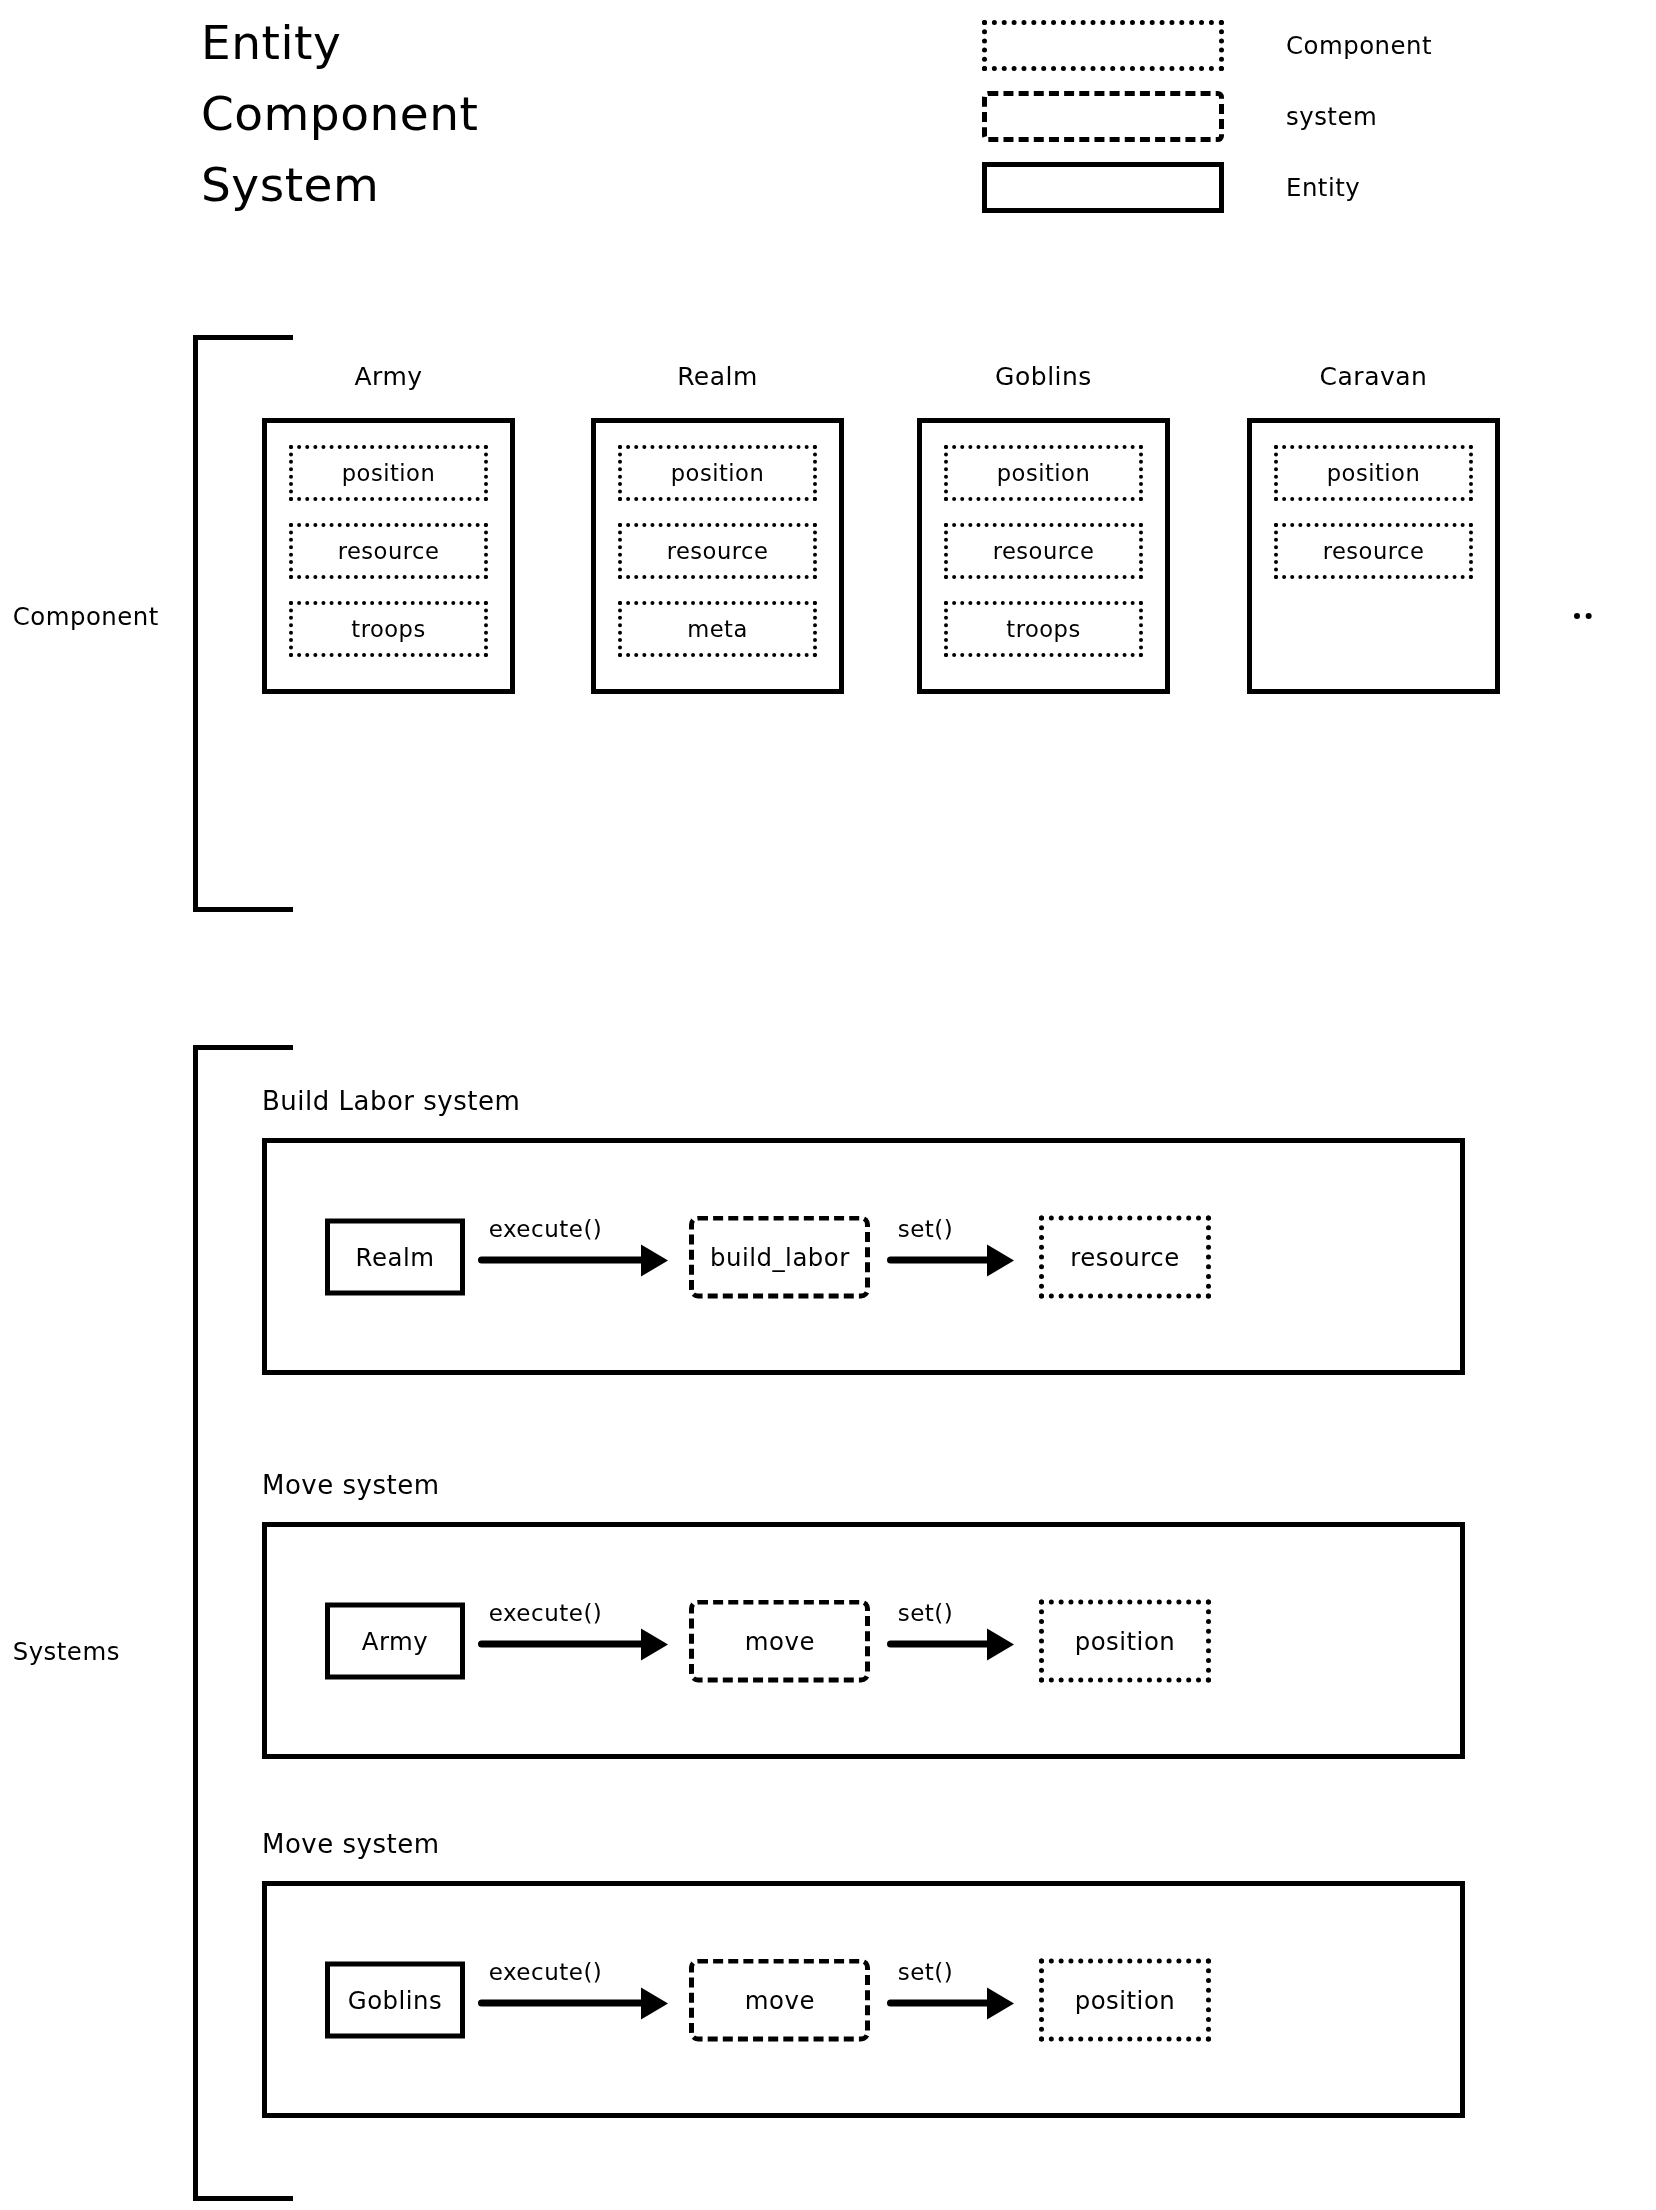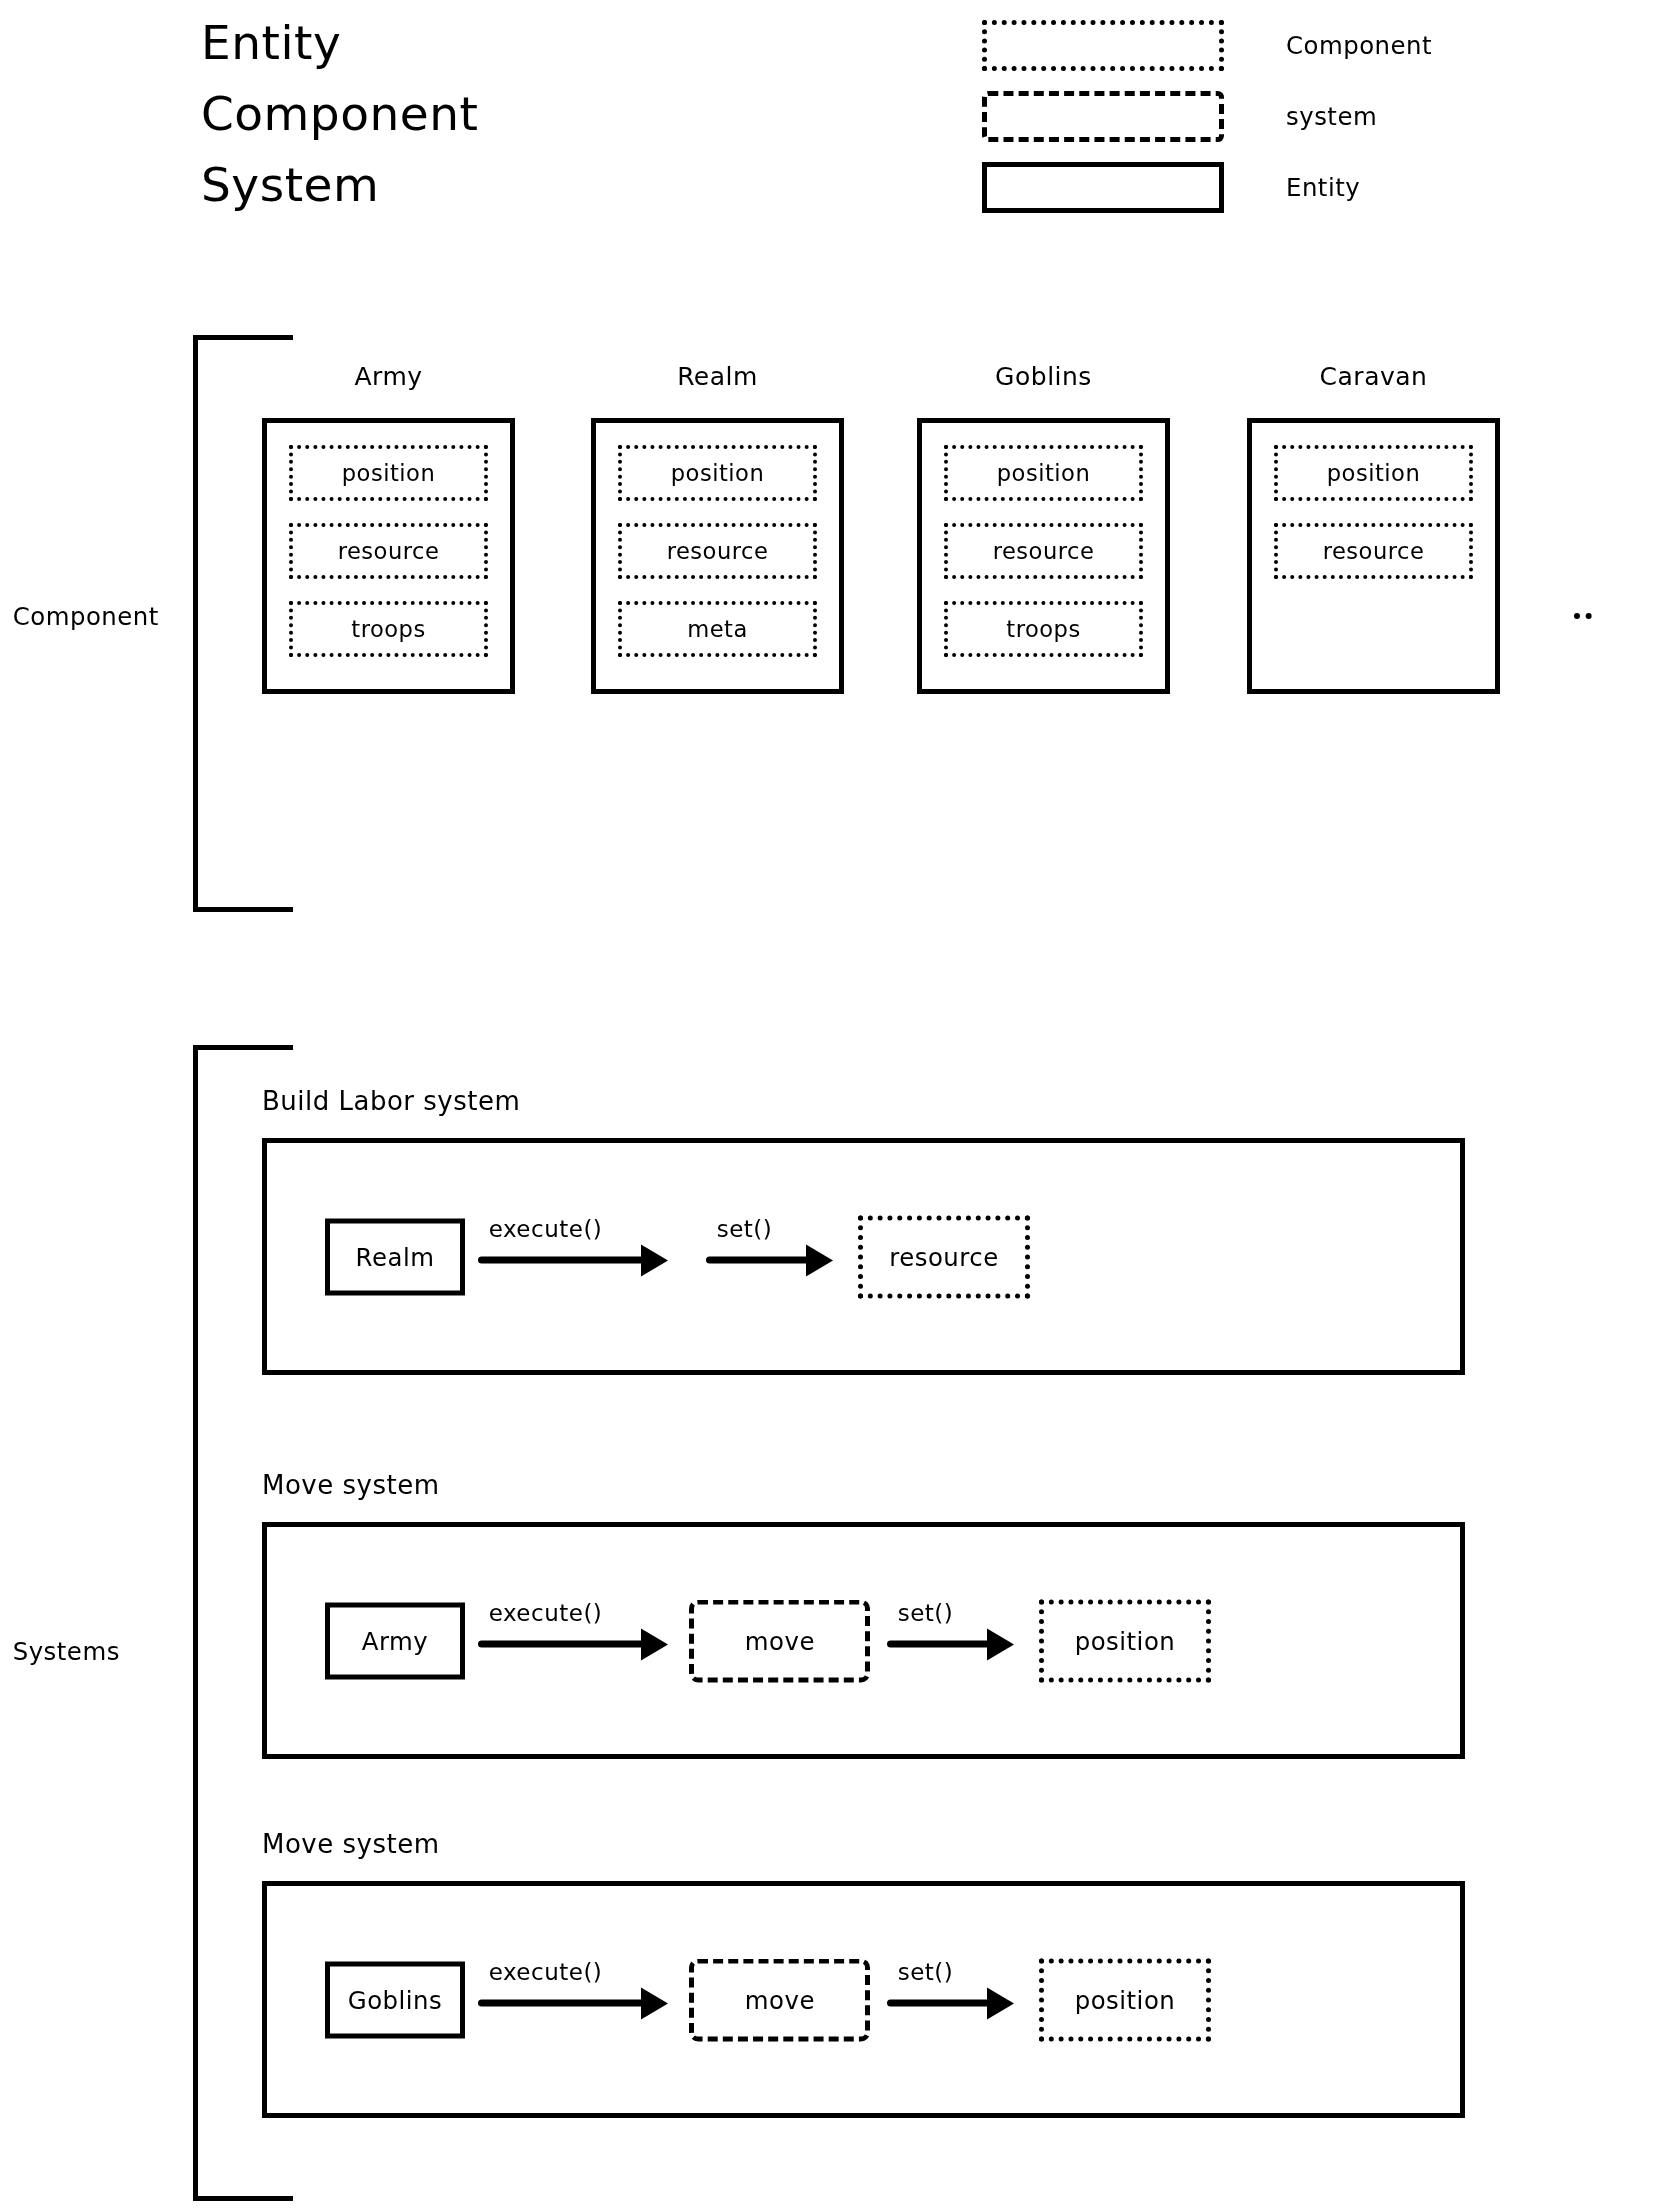--- a/index.html
+++ b/index.html
@@ -332,20 +332,21 @@
   <div class="system-group" style="top:1086px;">
     <div class="system-title hand">Build Labor system</div>
     <div class="system-box">
       <div class="flow">
         <div class="flow-entity hand">Realm</div>
         <div class="arrow long">
           <div class="alabel hand">execute()</div>
           <div class="shaft"></div>
           <div class="head"></div>
         </div>
+        <div class="flow-system hand">build_labor</div>
         <div class="arrow short">
           <div class="alabel hand">set()</div>
           <div class="shaft"></div>
           <div class="head"></div>
         </div>
         <div class="flow-component hand">resource</div>
       </div>
     </div>
   </div>
 

